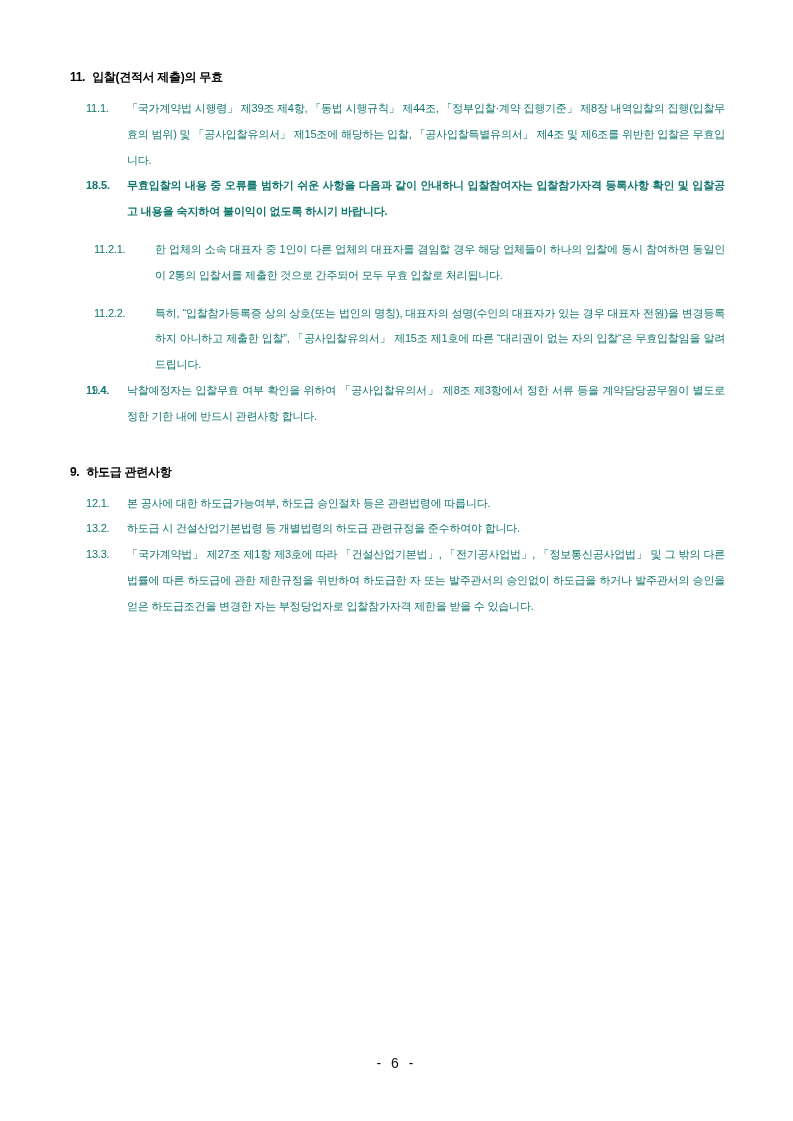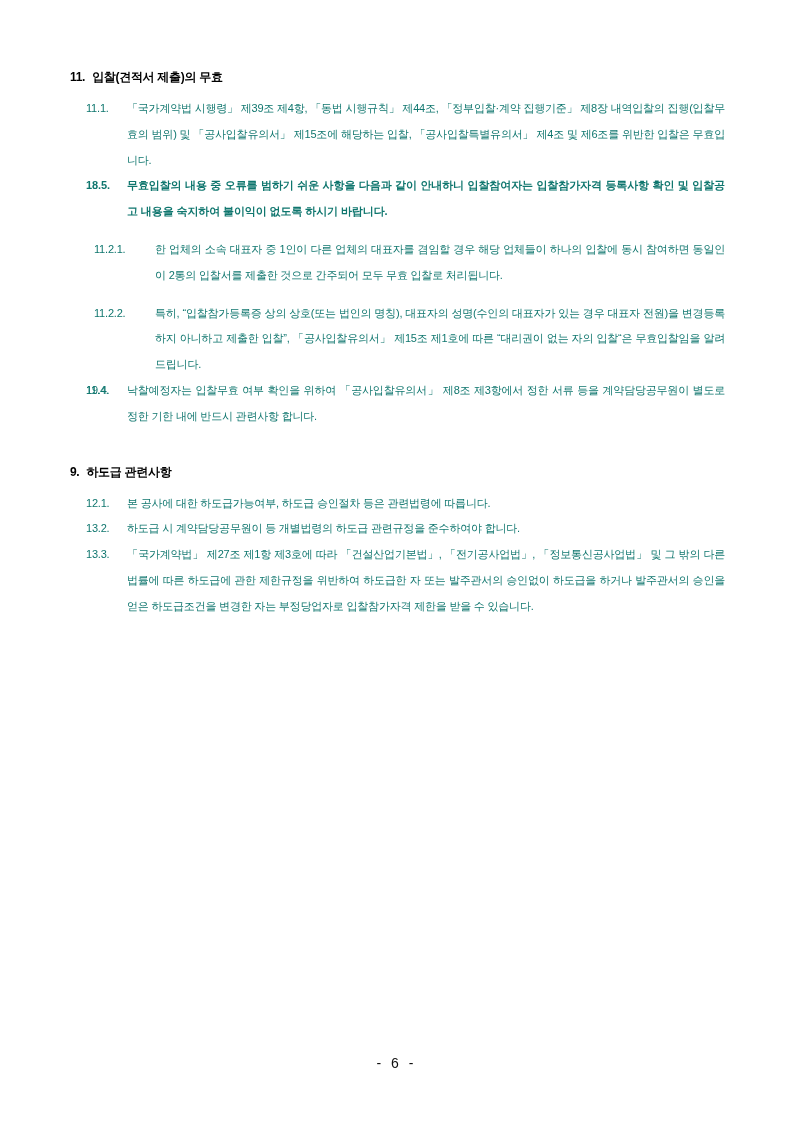--- a/index.html
+++ b/index.html
@@ -69,18 +69,18 @@
         <div class="item l2"><span class="num">11.1.</span><span>「국가계약법 시행령」 제39조 제4항, 「동법 시행규칙」 제44조, 「정부입찰·계약 집행기준」 제8장 내역입찰의 집행(입찰무효의 범위) 및 「공사입찰유의서」 제15조에 해당하는 입찰, 「공사입찰특별유의서」 제4조 및 제6조를 위반한 입찰은 무효입니다.</span></div>
         <div class="item l2 bold"><span class="num">18.5.</span><span>무효입찰의 내용 중 오류를 범하기 쉬운 사항을 다음과 같이 안내하니 입찰참여자는 입찰참가자격 등록사항 확인 및 입찰공고 내용을 숙지하여 불이익이 없도록 하시기 바랍니다.</span></div>
         <div class="item l3"><span class="num">11.2.1.</span><span>한 업체의 소속 대표자 중 1인이 다른 업체의 대표자를 겸임할 경우 해당 업체들이 하나의 입찰에 동시 참여하면 동일인이 2통의 입찰서를 제출한 것으로 간주되어 모두 무효 입찰로 처리됩니다.</span></div>
         <div class="item l3"><span class="num">11.2.2.</span><span>특히, “입찰참가등록증 상의 상호(또는 법인의 명칭), 대표자의 성명(수인의 대표자가 있는 경우 대표자 전원)을 변경등록하지 아니하고 제출한 입찰”, 「공사입찰유의서」 제15조 제1호에 따른 “대리권이 없는 자의 입찰“은 무효입찰임을 알려 드립니다.</span></div>
         <div class="item l2"><span class="num">19.4.</span></div>
         <div class="item l2"><span class="num">11.4.</span><span>낙찰예정자는 입찰무효 여부 확인을 위하여 「공사입찰유의서」 제8조 제3항에서 정한 서류 등을 계약담당공무원이 별도로 정한 기한 내에 반드시 관련사항 합니다.</span></div>
       </section>
       <section class="section">
         <div class="sec-heading"><span class="num">9.</span><span>하도급 관련사항</span></div>
         <div class="item l2"><span class="num">12.1.</span><span>본 공사에 대한 하도급가능여부, 하도급 승인절차 등은 관련법령에 따릅니다.</span></div>
-        <div class="item l2"><span class="num">13.2.</span><span>하도급 시 계약담당공무원이 등 개별법령의 하도급 관련규정을 준수하여야 합니다.</span></div>
+        <div class="item l2"><span class="num">13.2.</span><span>하도급 시 건설산업기본법령 등 개별법령의 하도급 관련규정을 준수하여야 합니다.</span></div>
         <div class="item l2"><span class="num">13.3.</span><span>「국가계약법」 제27조 제1항 제3호에 따라 「건설산업기본법」, 「전기공사업법」, 「정보통신공사업법」 및 그 밖의 다른 법률에 따른 하도급에 관한 제한규정을 위반하여 하도급한 자 또는 발주관서의 승인없이 하도급을 하거나 발주관서의 승인을 얻은 하도급조건을 변경한 자는 부정당업자로 입찰참가자격 제한을 받을 수 있습니다.</span></div>
       </section>
     </div>
   <div class="page-footer">- 6 -</div>
 </div>
 
 </body></html>

